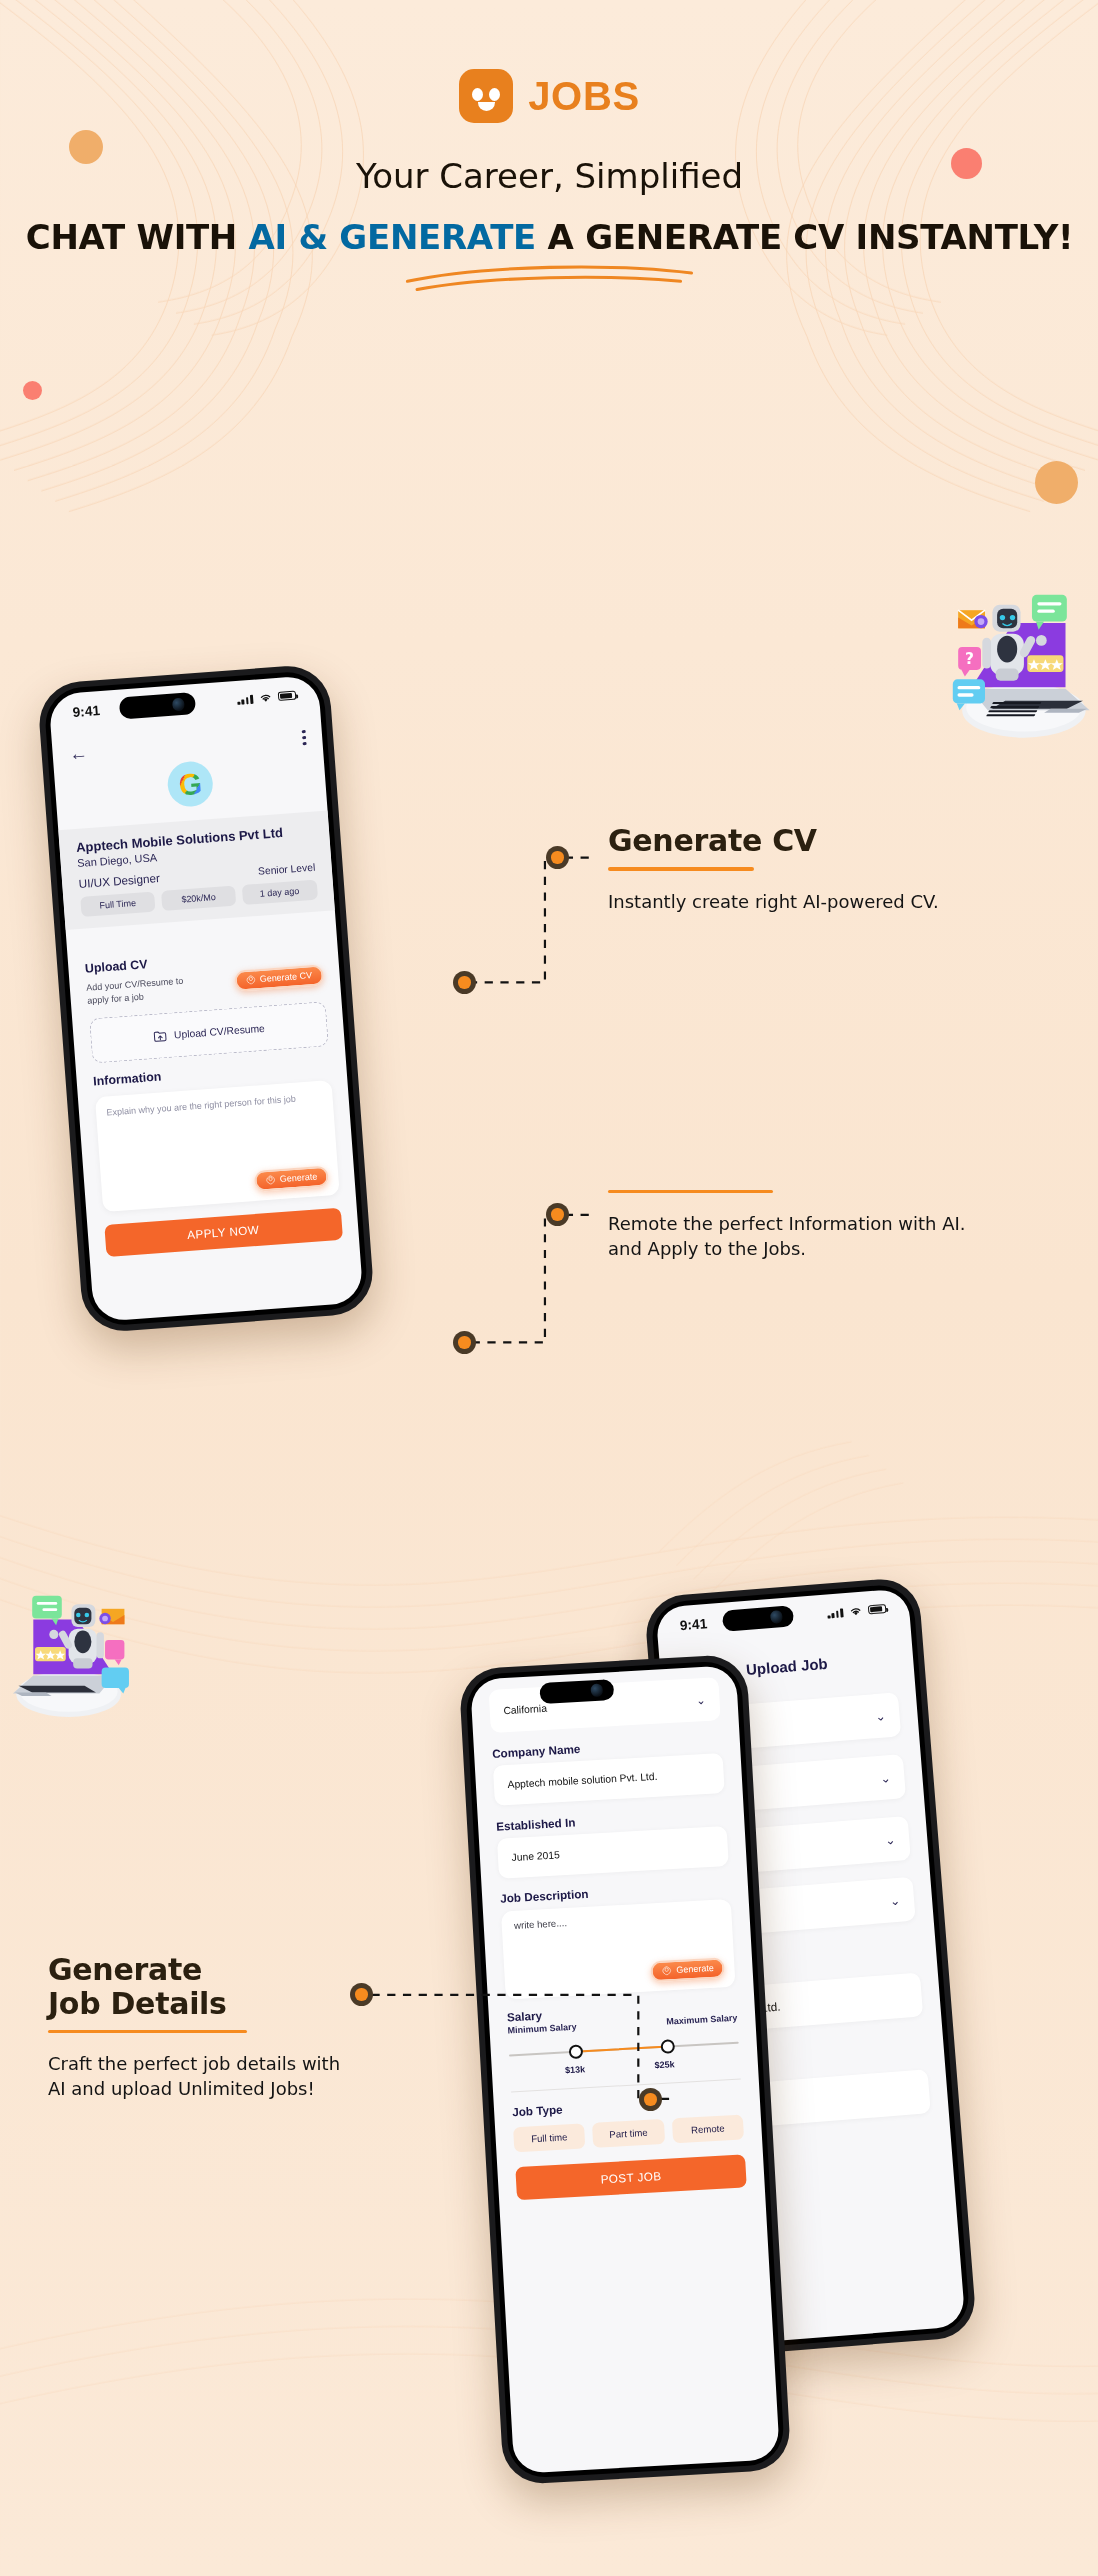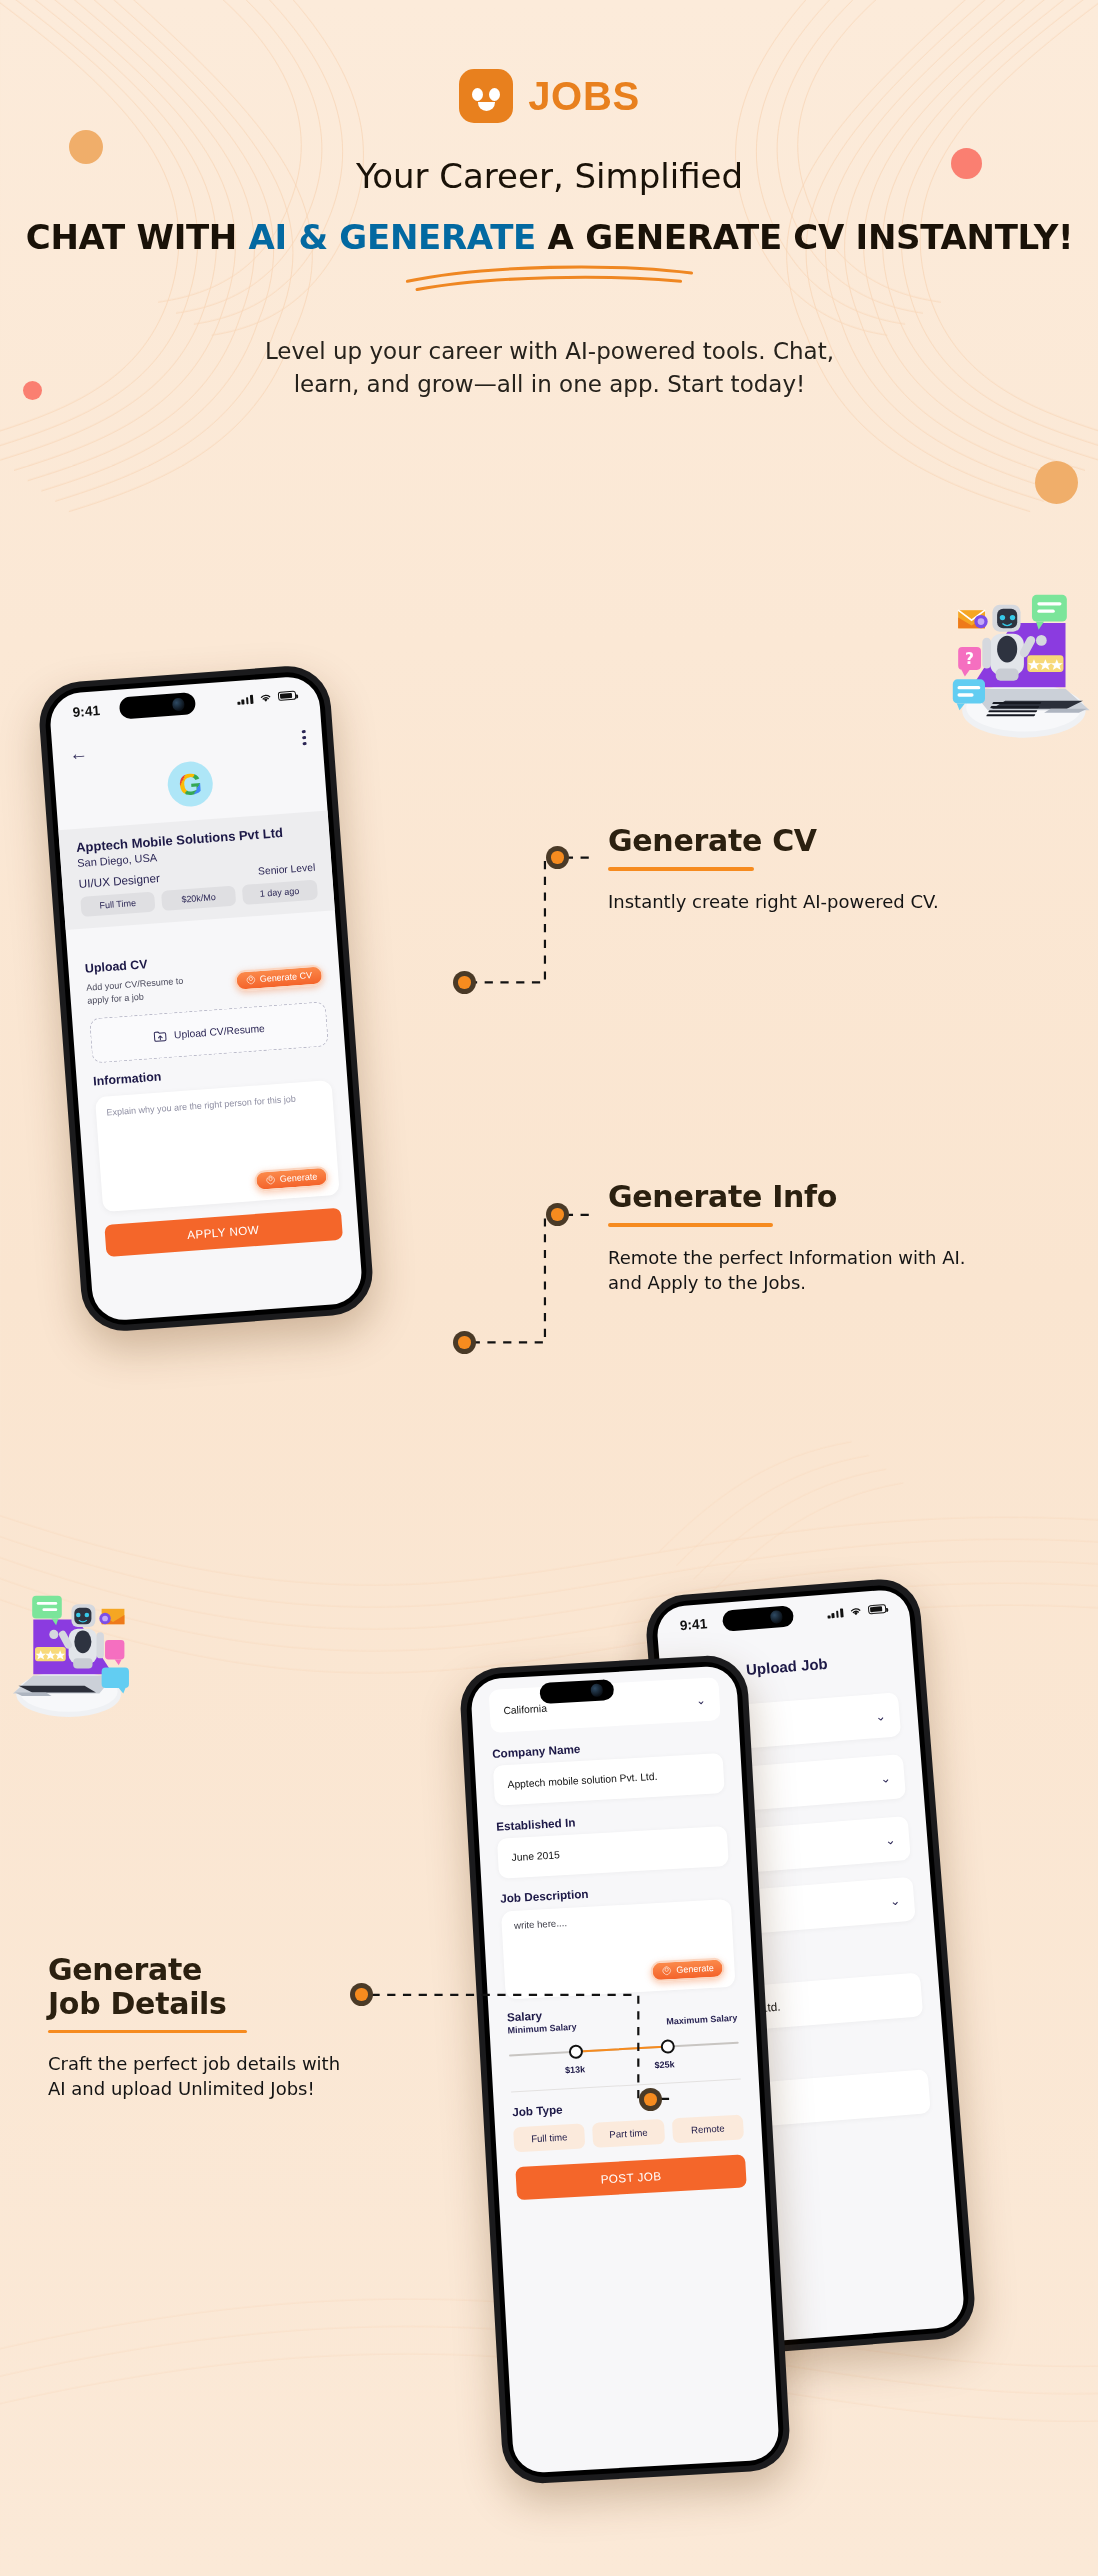--- a/index.html
+++ b/index.html
@@ -375,24 +375,20 @@
 
   <div class="headline">
     <span>CHAT WITH </span><span class="accent">AI &amp; GENERATE</span><span> A GENERATE CV INSTANTLY!</span>
   </div>
 
   <svg class="swoosh" width="295" height="29" viewBox="0 0 430 42">
     <path d="M8 28 C 120 4 310 2 422 16" stroke="#EF8722" stroke-width="4.5" fill="none" stroke-linecap="round"></path>
     <path d="M22 40 C 130 20 300 18 406 28" stroke="#EF8722" stroke-width="4.5" fill="none" stroke-linecap="round"></path>
   </svg>
 
-  <div class="subcopy">
-    <div>Level up your career with AI-powered tools. Chat,</div>
-    <div>learn, and grow—all in one app. Start today!</div>
-  </div>
 </div>
 
 <svg class="robot" style="left:923px; top:580px;" width="175" height="161" viewBox="0 0 260 240">
   <ellipse cx="150" cy="195" rx="92" ry="40" fill="#EFF1F4"></ellipse>
   <ellipse cx="150" cy="190" rx="86" ry="36" fill="#F7F8FA"></ellipse>
   <g transform="translate(62,42)">
     <path d="M10 118 L72 22 L150 22 L150 118 Z" fill="#8B3BE0"></path>
     <path d="M8 120 L150 120 L186 152 L34 152 Z" fill="#CBD0D8"></path>
     <path d="M40 150 L152 150 L176 138 L60 138 Z" fill="#2B2F3A"></path>
     <g fill="#1A1D26">
@@ -725,21 +721,20 @@
   <div class="co-desc">Instantly create right AI-powered CV.</div>
 </div>
 
 <svg class="dash-svg" style="left:460px; top:1205px;" width="137" height="148" viewBox="0 0 200 215">
   <path d="M188 14 L124 14 L124 200 L6 200" stroke="#121212" stroke-width="3.2" fill="none" stroke-dasharray="12 11" stroke-linecap="butt"></path>
 </svg>
 <div class="dot-marker" style="left:546px; top:1203px;"></div>
 <div class="dot-marker" style="left:453px; top:1331px;"></div>
 
 <div class="callout" style="left:608px; top:1180px; width:439px;">
-  <div class="co-head">Generate Info</div>
   <div class="co-rule" style="width:165px;"></div>
   <div class="co-desc">Remote the perfect Information with AI.
 and Apply to the Jobs.</div>
 </div>
 
 <svg class="dash-svg" style="left:364px; top:1984px;" width="316" height="130" viewBox="0 0 460 190">
   <path d="M10 16 L400 16 L400 168 L452 168" stroke="#121212" stroke-width="3.2" fill="none" stroke-dasharray="12 11" stroke-linecap="butt"></path>
 </svg>
 <div class="dot-marker" style="left:350px; top:1983px;"></div>
 <div class="dot-marker" style="left:639px; top:2088px;"></div>

